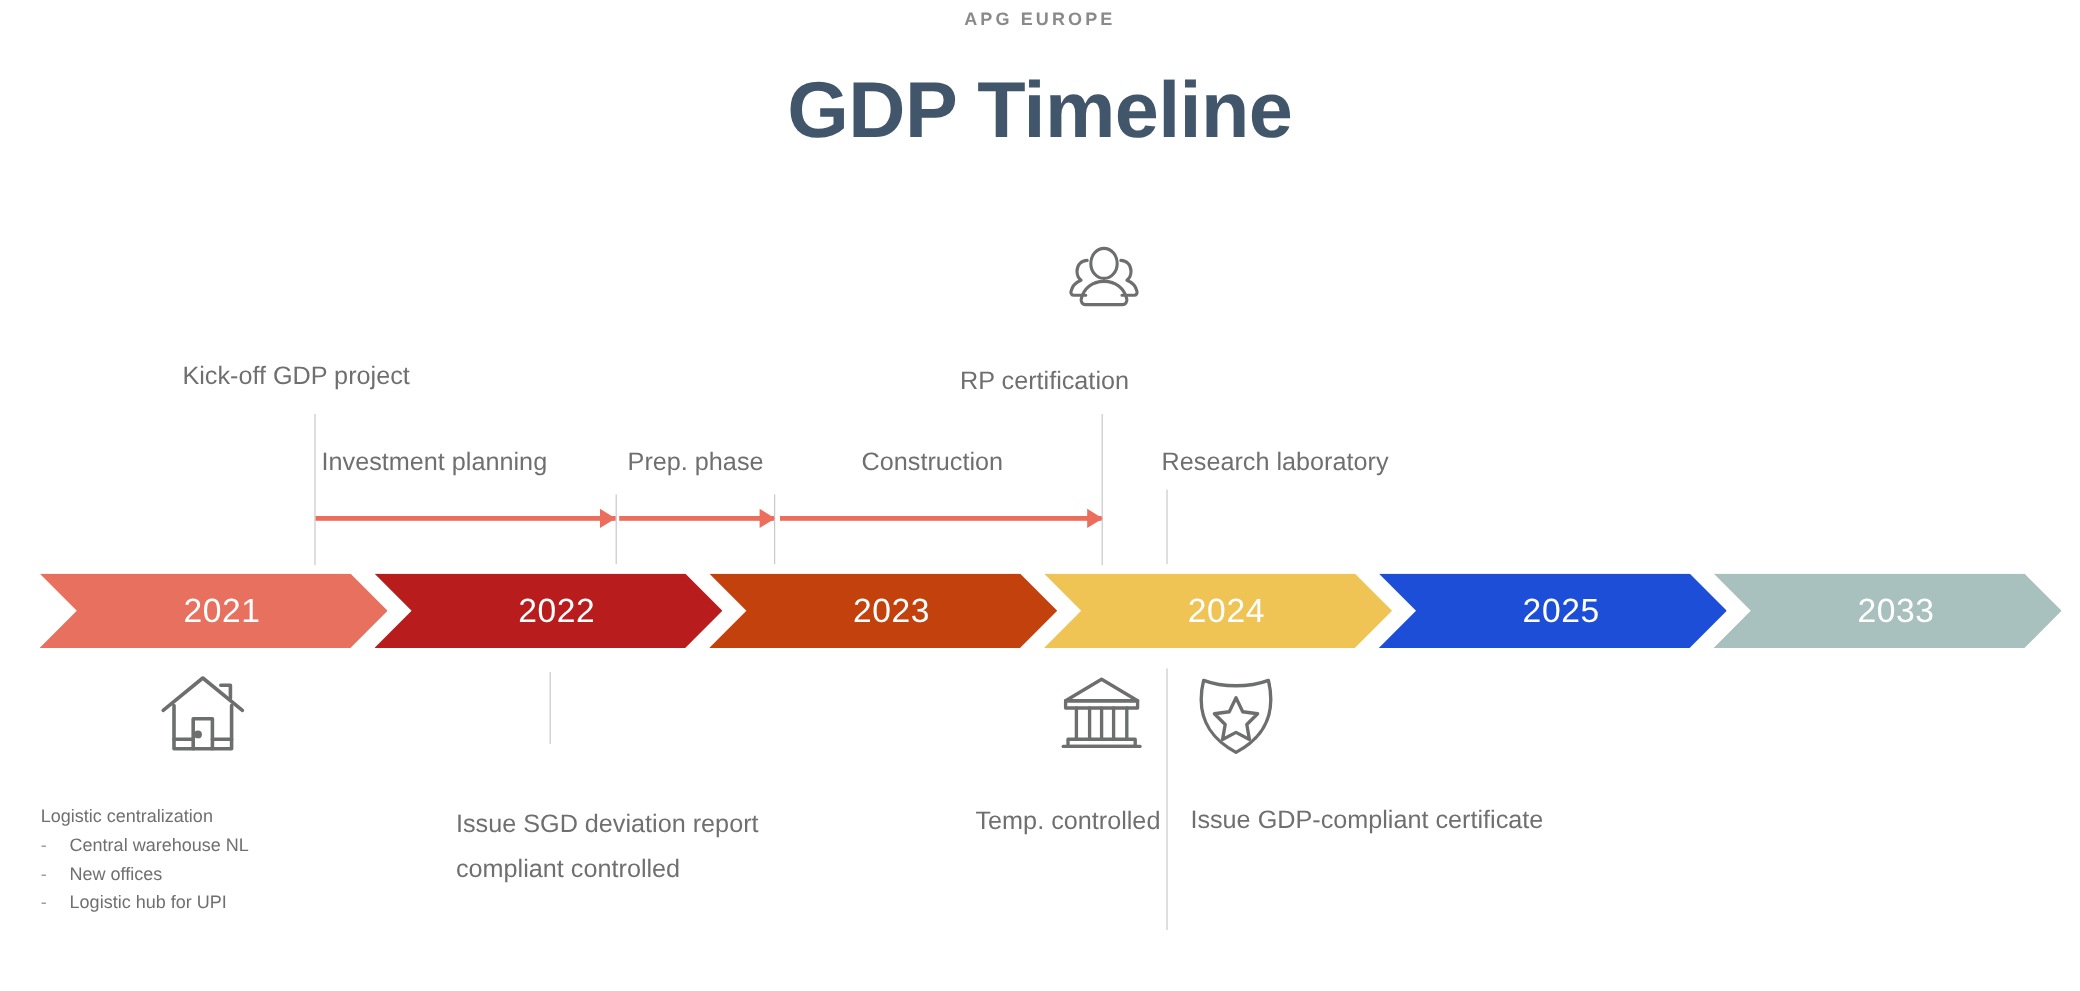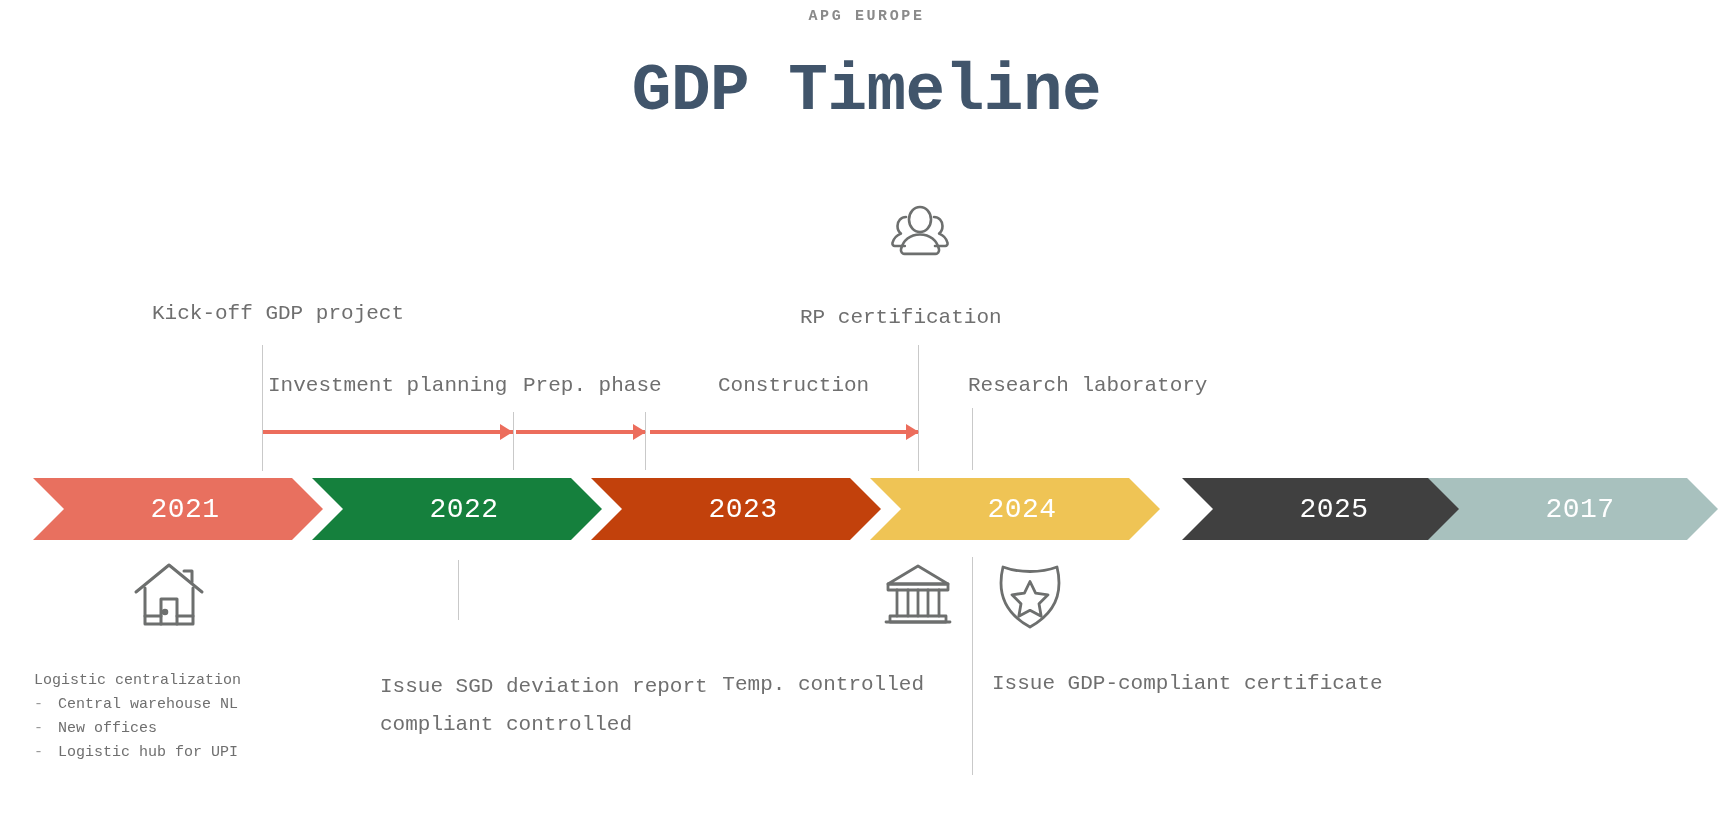--- a/index.html
+++ b/index.html
@@ -11,21 +11,20 @@
   body {
     font-family: "Liberation Sans", sans-serif;
     -webkit-font-smoothing: antialiased;
   }
   #canvas {
     position: relative;
     width: 1733px;
     height: 826px;
     background: #ffffff;
     overflow: hidden;
-    font-family: Liberation Mono, monospace;
   }
 
   
   .eyebrow {
     position: absolute;
     left: 0;
     top: 8px;
     width: 1733px;
     text-align: center;
     font-size: 15px;
@@ -168,34 +167,34 @@
   <div class="arrow-seg" style="left:516px; top:430px; width:129px;"></div>
   <div class="arrow-head" style="left:633px; top:424px;"></div>
 
   <div class="arrow-seg" style="left:650px; top:430px; width:268px;"></div>
   <div class="arrow-head" style="left:906px; top:424px;"></div>
 
   <div class="chev-band">
     <div class="chev" style="left:33px; width:290px; background:#e8705f;">
       <span class="chev-label">2021</span>
     </div>
-    <div class="chev" style="left:312px; width:290px; background:#15803d;">
+    <div class="chev" style="left:312px; width:290px; background:#b91c1c;">
       <span class="chev-label">2022</span>
     </div>
     <div class="chev" style="left:591px; width:290px; background:#c2410c;">
       <span class="chev-label">2023</span>
     </div>
     <div class="chev" style="left:870px; width:290px; background:#efc455;">
       <span class="chev-label">2024</span>
     </div>
-    <div class="chev" style="left:1182px; width:290px; background:#404040;">
+    <div class="chev" style="left:1149px; width:290px; background:#1d4ed8;">
       <span class="chev-label">2025</span>
     </div>
     <div class="chev" style="left:1428px; width:290px; background:#a8c1be;">
-      <span class="chev-label">2017</span>
+      <span class="chev-label">2033</span>
     </div>
   </div>
 
   <div class="icon" style="left:133px; top:558px;">
     <svg width="72" height="72" viewBox="0 0 72 72" fill="none" stroke="#6d6f6e" stroke-width="3" stroke-linecap="round" stroke-linejoin="round">
       <path d="M3 34 36 7l33 27"></path>
       <path d="M12 30v36h48V30"></path>
       <path d="M51 13h8v11"></path>
       <path d="M28 66V41h16v25"></path>
       <path d="M12 58h16M44 58h16"></path>
@@ -224,21 +223,21 @@
 
   <div class="icon" style="left:884px; top:562px;">
     <svg width="68" height="66" viewBox="0 0 68 66" fill="none" stroke="#6d6f6e" stroke-width="2.8" stroke-linecap="round" stroke-linejoin="round">
       <path d="M4 22 34 4l30 18z"></path>
       <path d="M4 22h60v6H4z"></path>
       <path d="M13 28v26M24 28v26M34 28v26M44 28v26M55 28v26"></path>
       <path d="M6 54h56v6H6z"></path>
       <path d="M2 60h64"></path>
     </svg>
   </div>
-  <div class="lbl ralign" style="left:664px; top:668px; width:260px; text-align:right;">Temp. controlled</div>
+  <div class="lbl ralign" style="left:707px; top:668px; width:260px; text-align:right;">Temp. controlled</div>
 
   <div class="vline" style="left:972px; top:557px; height:218px;"></div>
 
   <div class="icon" style="left:993px; top:562px;">
     <svg width="74" height="68" viewBox="0 0 74 68" fill="none" stroke="#6d6f6e" stroke-width="2.8" stroke-linecap="round" stroke-linejoin="round">
       <path d="M37 65C17 54 8 40 8 21c0-6 1-12 2-16 8 3 18 4.5 27 4.5S56 8 64 5c1 4 2 10 2 16 0 19-9 33-29 44z"></path>
       <path d="M37 19.5l5.6 11.6 12.4 1.7-9 8.9 2.2 12.6L37 48.3l-11.2 6 2.2-12.6-9-8.9 12.4-1.7z"></path>
     </svg>
   </div>
   <div class="lbl" style="left:992px; top:667px;">Issue GDP-compliant certificate</div>

